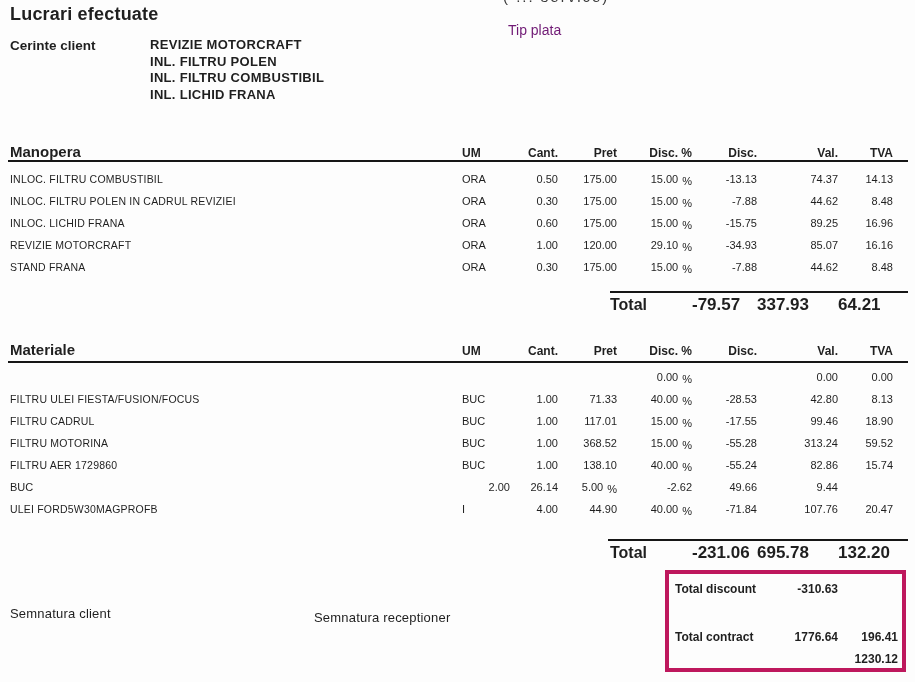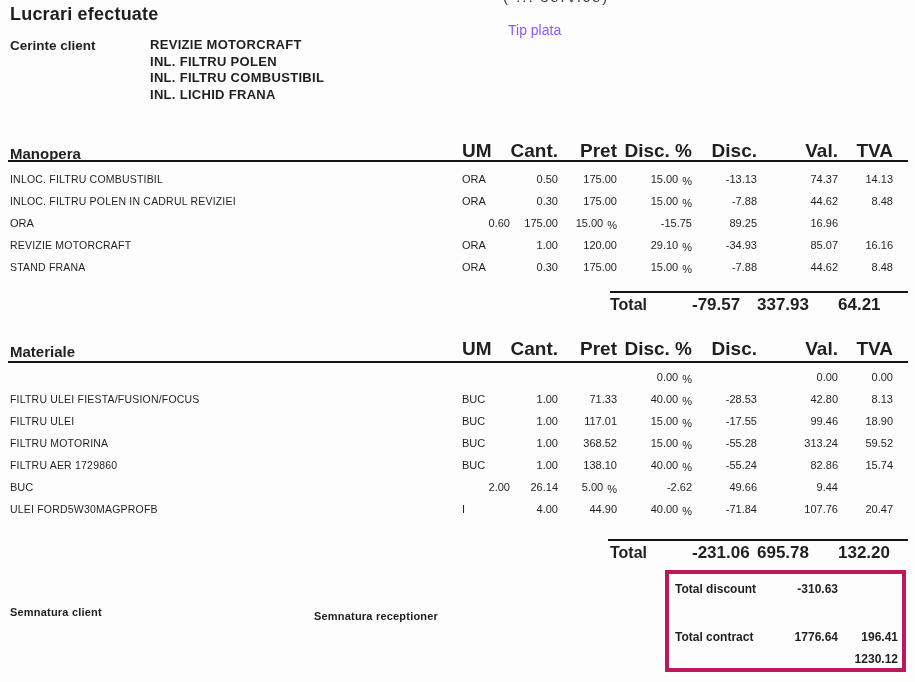--- a/index.html
+++ b/index.html
@@ -6,47 +6,47 @@
   #page{
     position:relative; width:915px; height:682px; margin:0 auto;
     background:#fdfdfd; overflow:hidden;
     font-family:"Liberation Sans", sans-serif; color:#1f1f1f;
   }
   .abs{position:absolute;}
   
   .doc-title{font-size:18px; font-weight:bold; letter-spacing:.2px;}
   .cer-label{font-size:13.5px; font-weight:bold;}
   .cer-items div{font-size:13px; font-weight:bold; line-height:16.5px; letter-spacing:.3px;}
-  .tip-plata{font-size:14px; color:#8b5cf6;}
+  .tip-plata{font-size:14px; color:#701a75;}
   .top-clip{left:503px; top:0; height:7px; width:190px; overflow:hidden;}
   .top-clip span{position:relative; top:-12px; font-size:15px; letter-spacing:2px; color:#3a3a3a; white-space:nowrap;}
   
   .section{left:10px; width:883px;}
   .thead{display:grid; grid-template-columns:452px 48px 48px 59px 75px 65px 81px 55px; height:20px; align-items:end;}
   .sec-title{font-size:15px; font-weight:bold;}
-  .h{font-size:19px; font-weight:bold; text-align:right; white-space:nowrap;}
+  .h{font-size:12px; font-weight:bold; text-align:right; white-space:nowrap;}
   .h.left{text-align:left;}
   .rule{height:2px; background:#161616;}
   .rows{margin-top:4px;}
   .rows.mat{margin-top:8px;}
   .trow{display:grid; grid-template-columns:452px 48px 48px 59px 75px 65px 81px 55px; height:22px; align-items:center;}
   .c{font-size:11px; white-space:nowrap;}
   .c.desc{font-size:10.5px; letter-spacing:.2px;}
   .c.r{text-align:right;}
   .pctcell{display:flex; justify-content:flex-end; align-items:baseline; gap:4px;}
   .pct{font-size:11px; position:relative; top:2px;}
   
   .totrow{display:grid; grid-template-columns:82px 65px 81px 55px; align-items:center; height:18px;}
   .tot-label{font-size:16px; font-weight:bold;}
   .tot-val{font-size:17px; font-weight:bold; text-align:left;}
   
   .tbox{left:665px; top:570px; width:233px; height:94px; border:4px solid #be185d;}
   .tbox span{position:absolute; font-size:12px; font-weight:bold; white-space:nowrap;}
   
-  .sig{font-size:11px; font-weight:bold; letter-spacing:.2px;}
+  .sig{font-size:13px; font-weight:normal; letter-spacing:.2px;}
 </style>
 </head>
 <body>
 
 <div id="page">
 
   <div class="abs top-clip">
     <span>( ... service)</span>
   </div>
 
@@ -96,20 +96,21 @@
       <span class="c r">175.00</span>
       <span class="c pctcell">
           <span class="c">15.00</span>
           <span class="pct">%</span>
         </span>
       <span class="c r">-7.88</span>
       <span class="c r">44.62</span>
       <span class="c r">8.48</span>
     </div>
     <div class="trow">
+      <span class="c desc">INLOC. LICHID FRANA</span>
       <span class="c">ORA</span>
       <span class="c r">0.60</span>
       <span class="c r">175.00</span>
       <span class="c pctcell">
           <span class="c">15.00</span>
           <span class="pct">%</span>
         </span>
       <span class="c r">-15.75</span>
       <span class="c r">89.25</span>
       <span class="c r">16.96</span>
@@ -185,21 +186,21 @@
       <span class="c r">71.33</span>
       <span class="c pctcell">
           <span class="c">40.00</span>
           <span class="pct">%</span>
         </span>
       <span class="c r">-28.53</span>
       <span class="c r">42.80</span>
       <span class="c r">8.13</span>
     </div>
     <div class="trow">
-      <span class="c desc">FILTRU ULEI</span>
+      <span class="c desc">FILTRU CADRUL</span>
       <span class="c">BUC</span>
       <span class="c r">1.00</span>
       <span class="c r">117.01</span>
       <span class="c pctcell">
           <span class="c">15.00</span>
           <span class="pct">%</span>
         </span>
       <span class="c r">-17.55</span>
       <span class="c r">99.46</span>
       <span class="c r">18.90</span>

